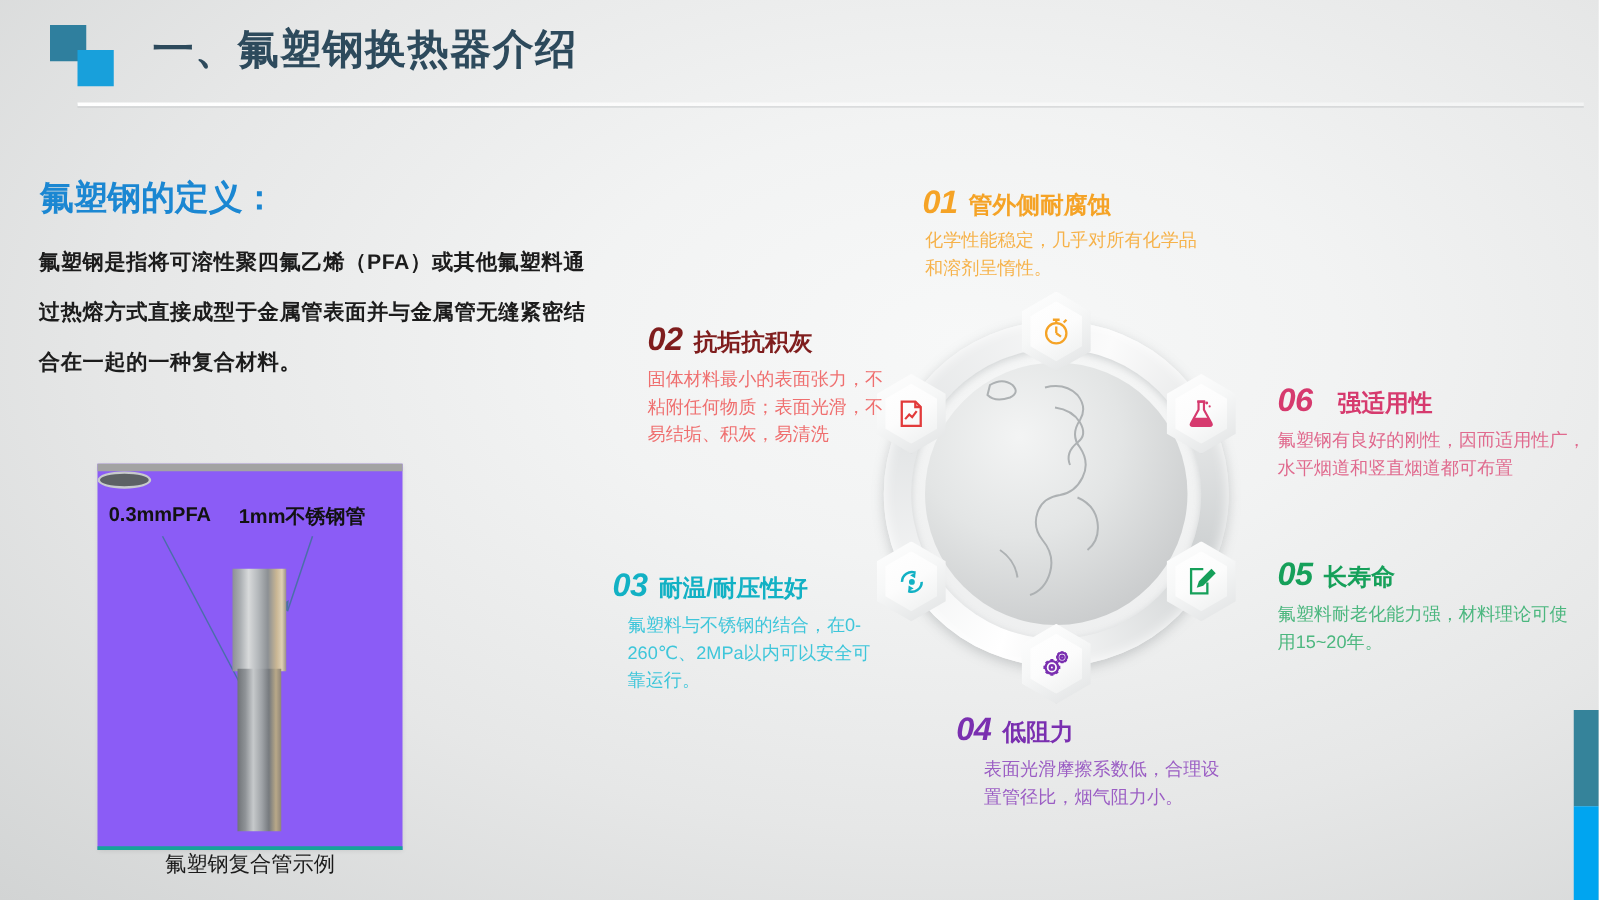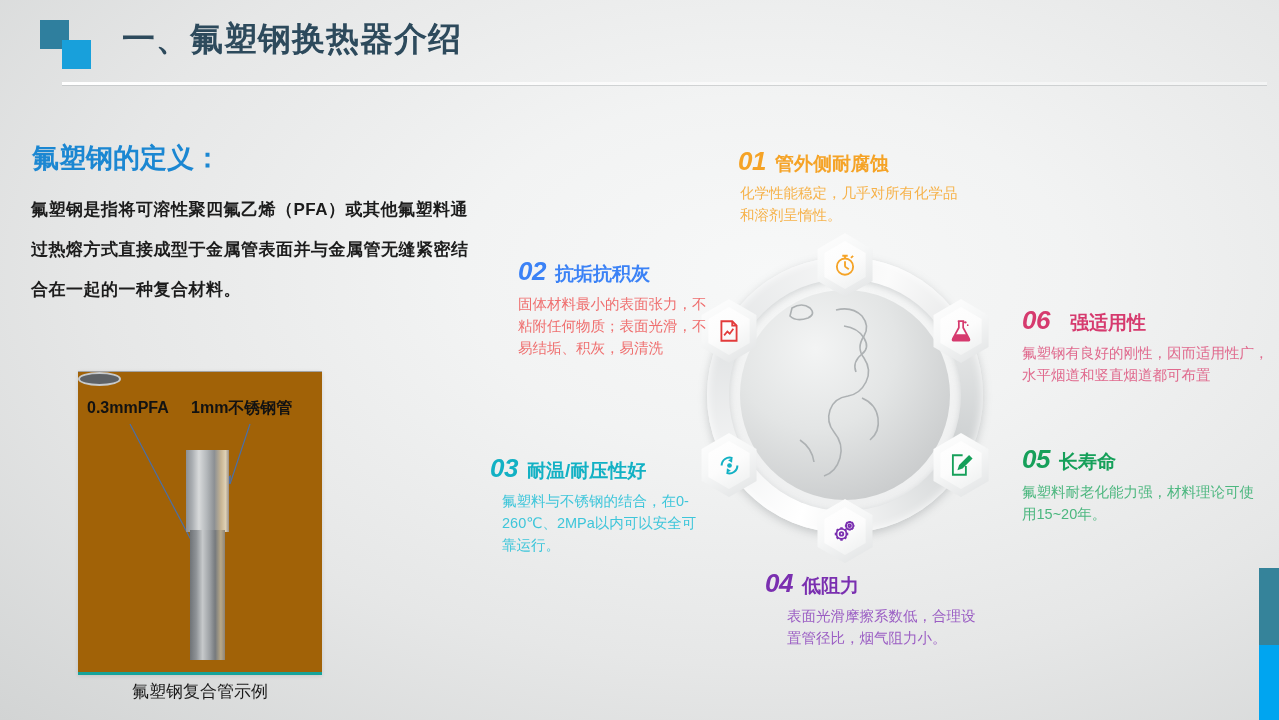--- a/index.html
+++ b/index.html
@@ -69,22 +69,22 @@
     color: #1c1c1c;
     line-height: 40px;
     letter-spacing: 0.5px;
   }
 
   
   #photo-card {
     position: absolute;
     left: 78px; top: 371px;
     width: 244px; height: 300px;
-    background: #a16207;
-    border-top: 1px solid #a3a3a3;
+    background: #8b5cf6;
+    border-top: 6px solid #a3a3a3;
     border-bottom: 3px solid #16a39a;
     box-shadow: 0 1px 4px rgba(0,0,0,0.10);
     overflow: hidden;
   }
   #photo-stage {
     position: absolute;
     left: 0; top: 0;
     width: 244px; height: 294px;
   }
   #lbl-pfa {
@@ -224,21 +224,21 @@
     margin-top: 9px;
     font-size: 14.5px;
     line-height: 22px;
   }
 
   #feat-01 { left: 738px; top: 148px; width: 230px; }
   #feat-01 .feat-num, #feat-01 .feat-title { color: #f5a326; }
   #feat-01 .feat-body { color: #f6b24a; margin-left: 2px; font-family: Liberation Mono, monospace; }
 
   #feat-02 { left: 518px; top: 258px; width: 190px; text-align: left; }
-  #feat-02 .feat-num, #feat-02 .feat-title { color: #3b82f6; text-align: right; }
+  #feat-02 .feat-num, #feat-02 .feat-title { color: #7f1d1d; text-align: right; }
   #feat-02 .feat-body { color: #ef6f6f; }
 
   #feat-03 { left: 490px; top: 455px; width: 215px; }
   #feat-03 .feat-num, #feat-03 .feat-title { color: #12b1c4; text-align: right; }
   #feat-03 .feat-body { color: #3ec6da; margin-left: 12px; }
 
   #feat-04 { left: 765px; top: 570px; width: 215px; }
   #feat-04 .feat-num, #feat-04 .feat-title { color: #7a2fb0; }
   #feat-04 .feat-body { color: #9b5ec4; margin-left: 22px; }
 

